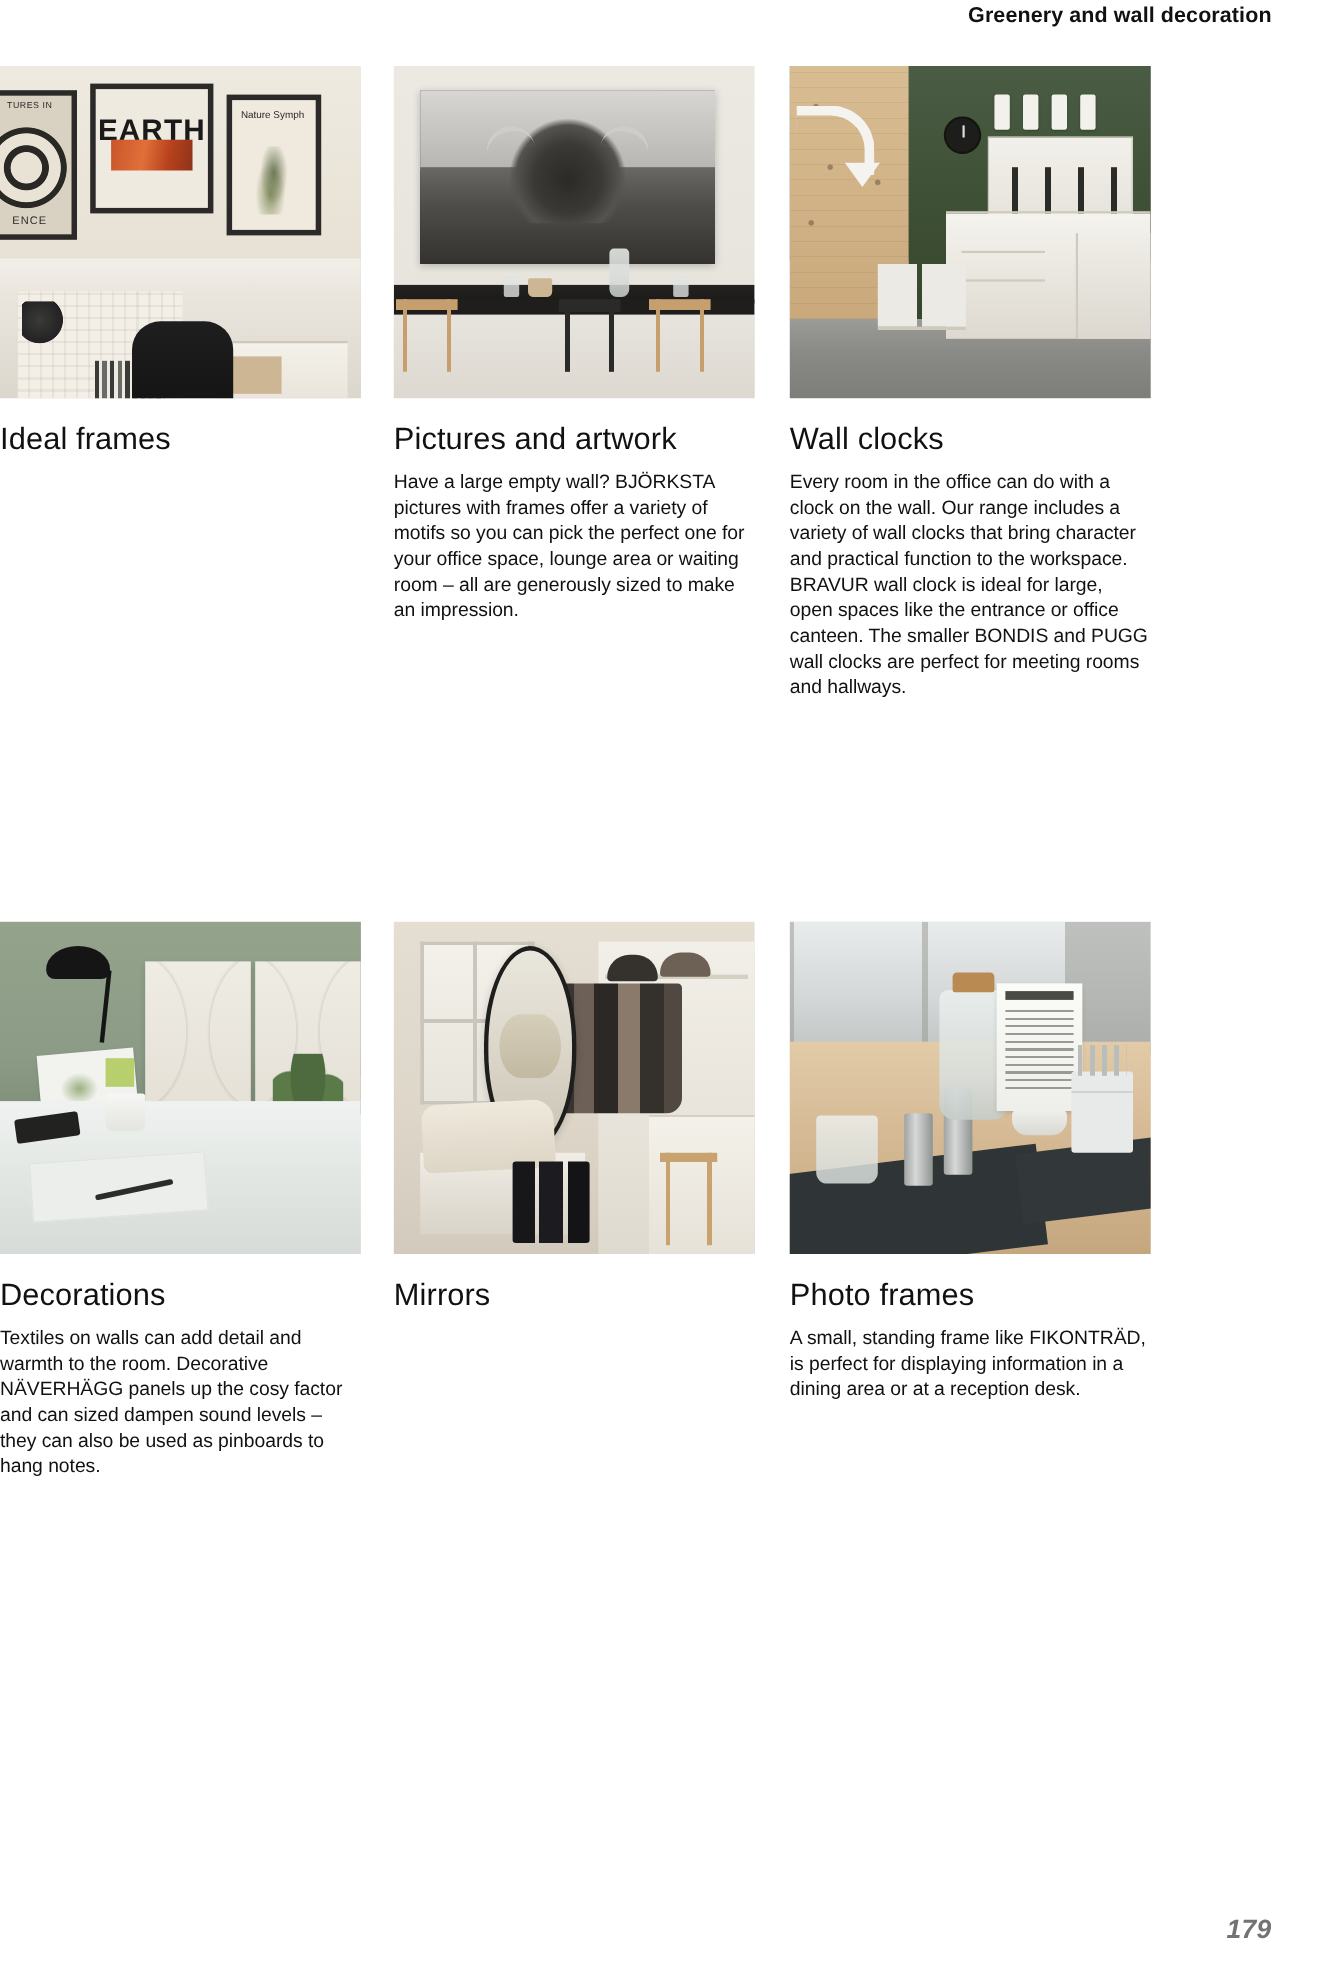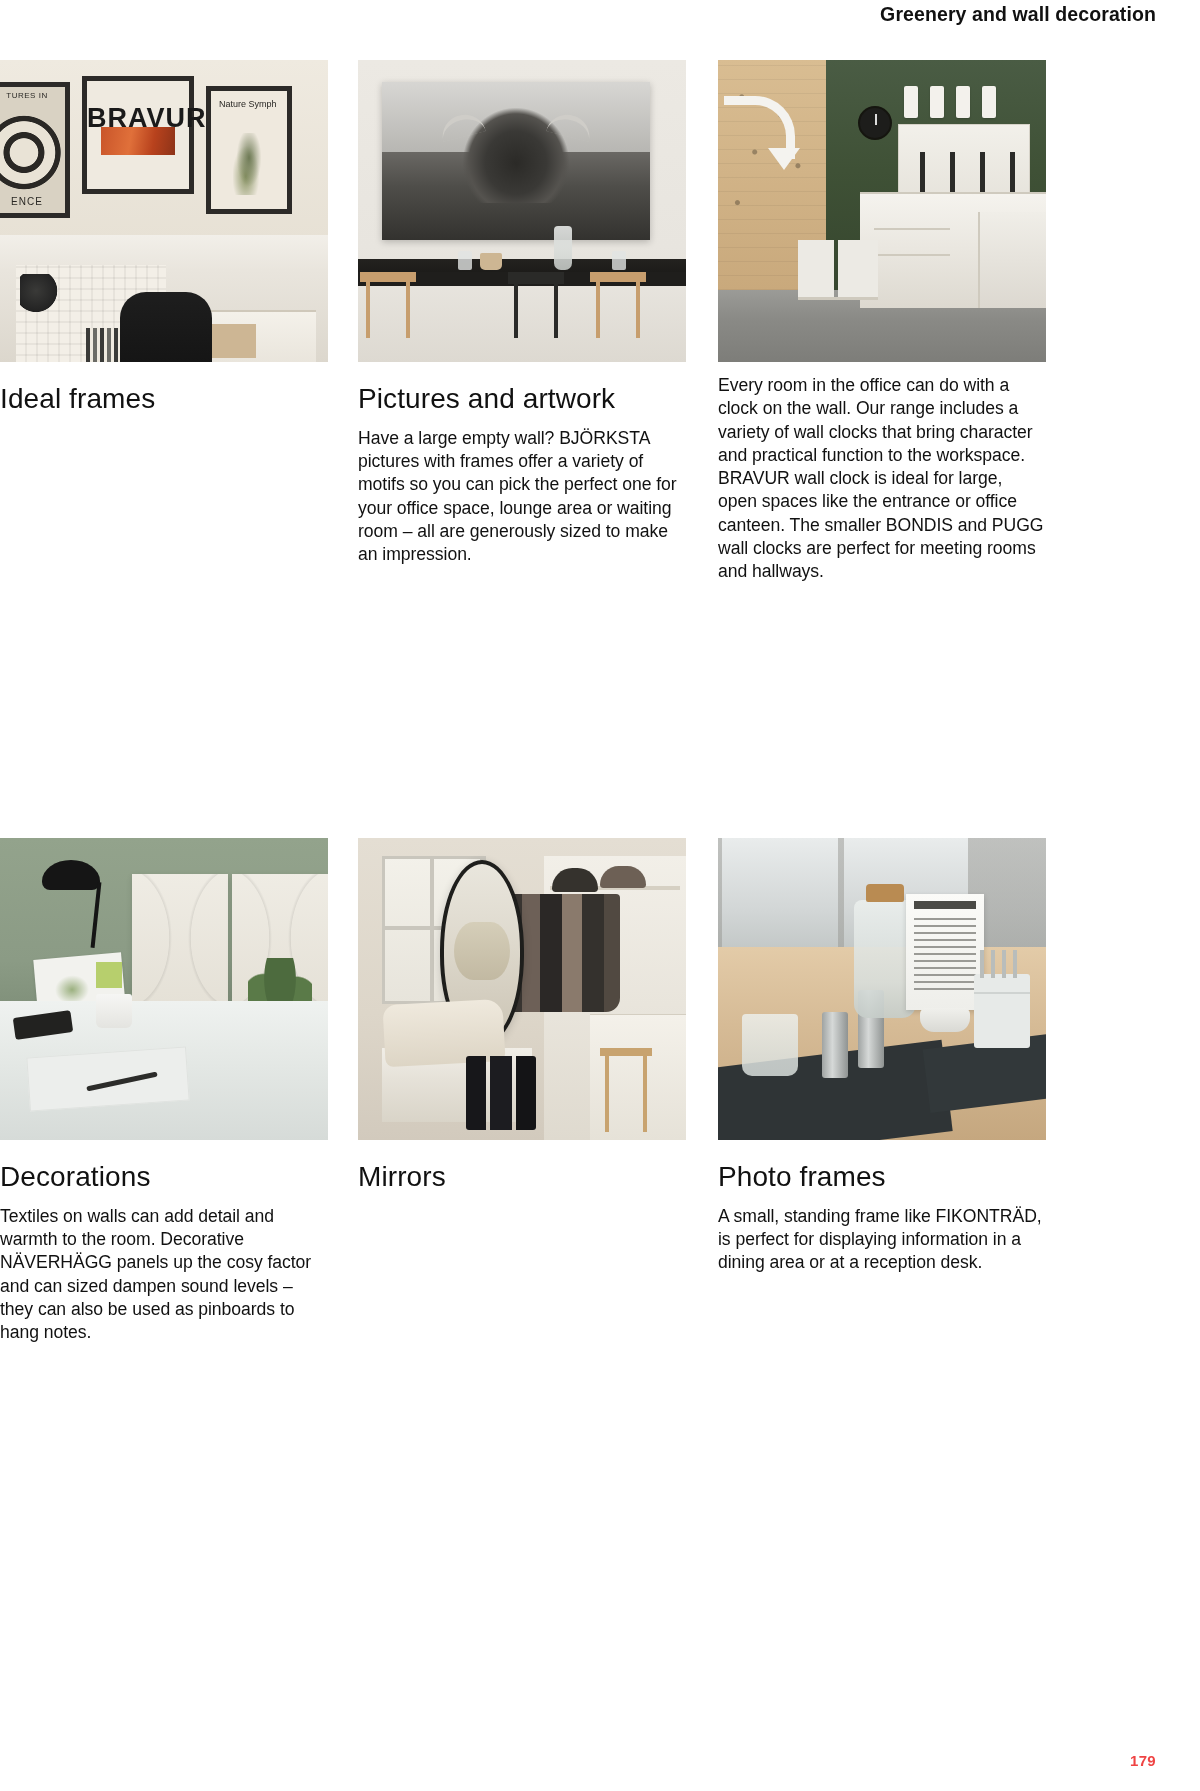--- a/index.html
+++ b/index.html
@@ -69,24 +69,25 @@
     color: #111;
     margin-top: 12px;
     letter-spacing: -.05px;
   }
 
   
   .page-num {
     position: absolute;
     right: 44px;
     bottom: 22px;
-    font-size: 15px;
+    font-size: 24px;
     font-weight: 600;
-    color: #ef4444;
+    color: #737373;
     letter-spacing: .3px;
+    font-style: italic;
   }
 
   
   
   
 
   
   .ph-wallframes { background:
       linear-gradient(180deg,#e8e3d9 0%,#e6e1d6 54%,#dfd9cc 55%,#d8d2c4 100%); }
   .ph-wallframes .wall { position:absolute; inset:0 0 40% 0; background:
@@ -360,21 +361,21 @@
   <div class="row row-1">
 
     <div class="col col-1">
       <div class="photo ph-wallframes">
         <div class="wall"></div>
         <div class="fr f1">
           <div class="lbl-top">TURES IN</div>
           <div class="lbl">ENCE</div>
         </div>
         <div class="fr f2">
-          <div class="earth">BRAVUR</div>
+          <div class="earth">EARTH</div>
           <div class="earthline"></div>
         </div>
         <div class="fr f3">
           <div class="t">Nature Symph</div>
           <div class="leaf"></div>
         </div>
         <div class="shelf"></div>
         <div class="desk"></div>
         <div class="pegboard"></div>
         <div class="lamp"></div>
@@ -421,20 +422,21 @@
           <i></i>
           <i></i>
         </div>
         <div class="rail"></div>
         <div class="tools"></div>
         <div class="floor"></div>
         <div class="counter"></div>
         <div class="printer"></div>
         <div class="bins"></div>
       </div>
+      <h2 class="sec-title">Wall clocks</h2>
       <p class="sec-body">Every room in the office can do with a clock on the wall. Our range includes a variety of wall clocks that bring character and practical function to the workspace. BRAVUR wall clock is ideal for large, open spaces like the entrance or office canteen. The smaller BONDIS and PUGG wall clocks are perfect for meeting rooms and hallways.</p>
     </div>
   </div>
 
   <div class="row row-2">
 
     <div class="col col-1">
       <div class="photo ph-decor">
         <div class="gwall"></div>
         <div class="panel p1"></div>

